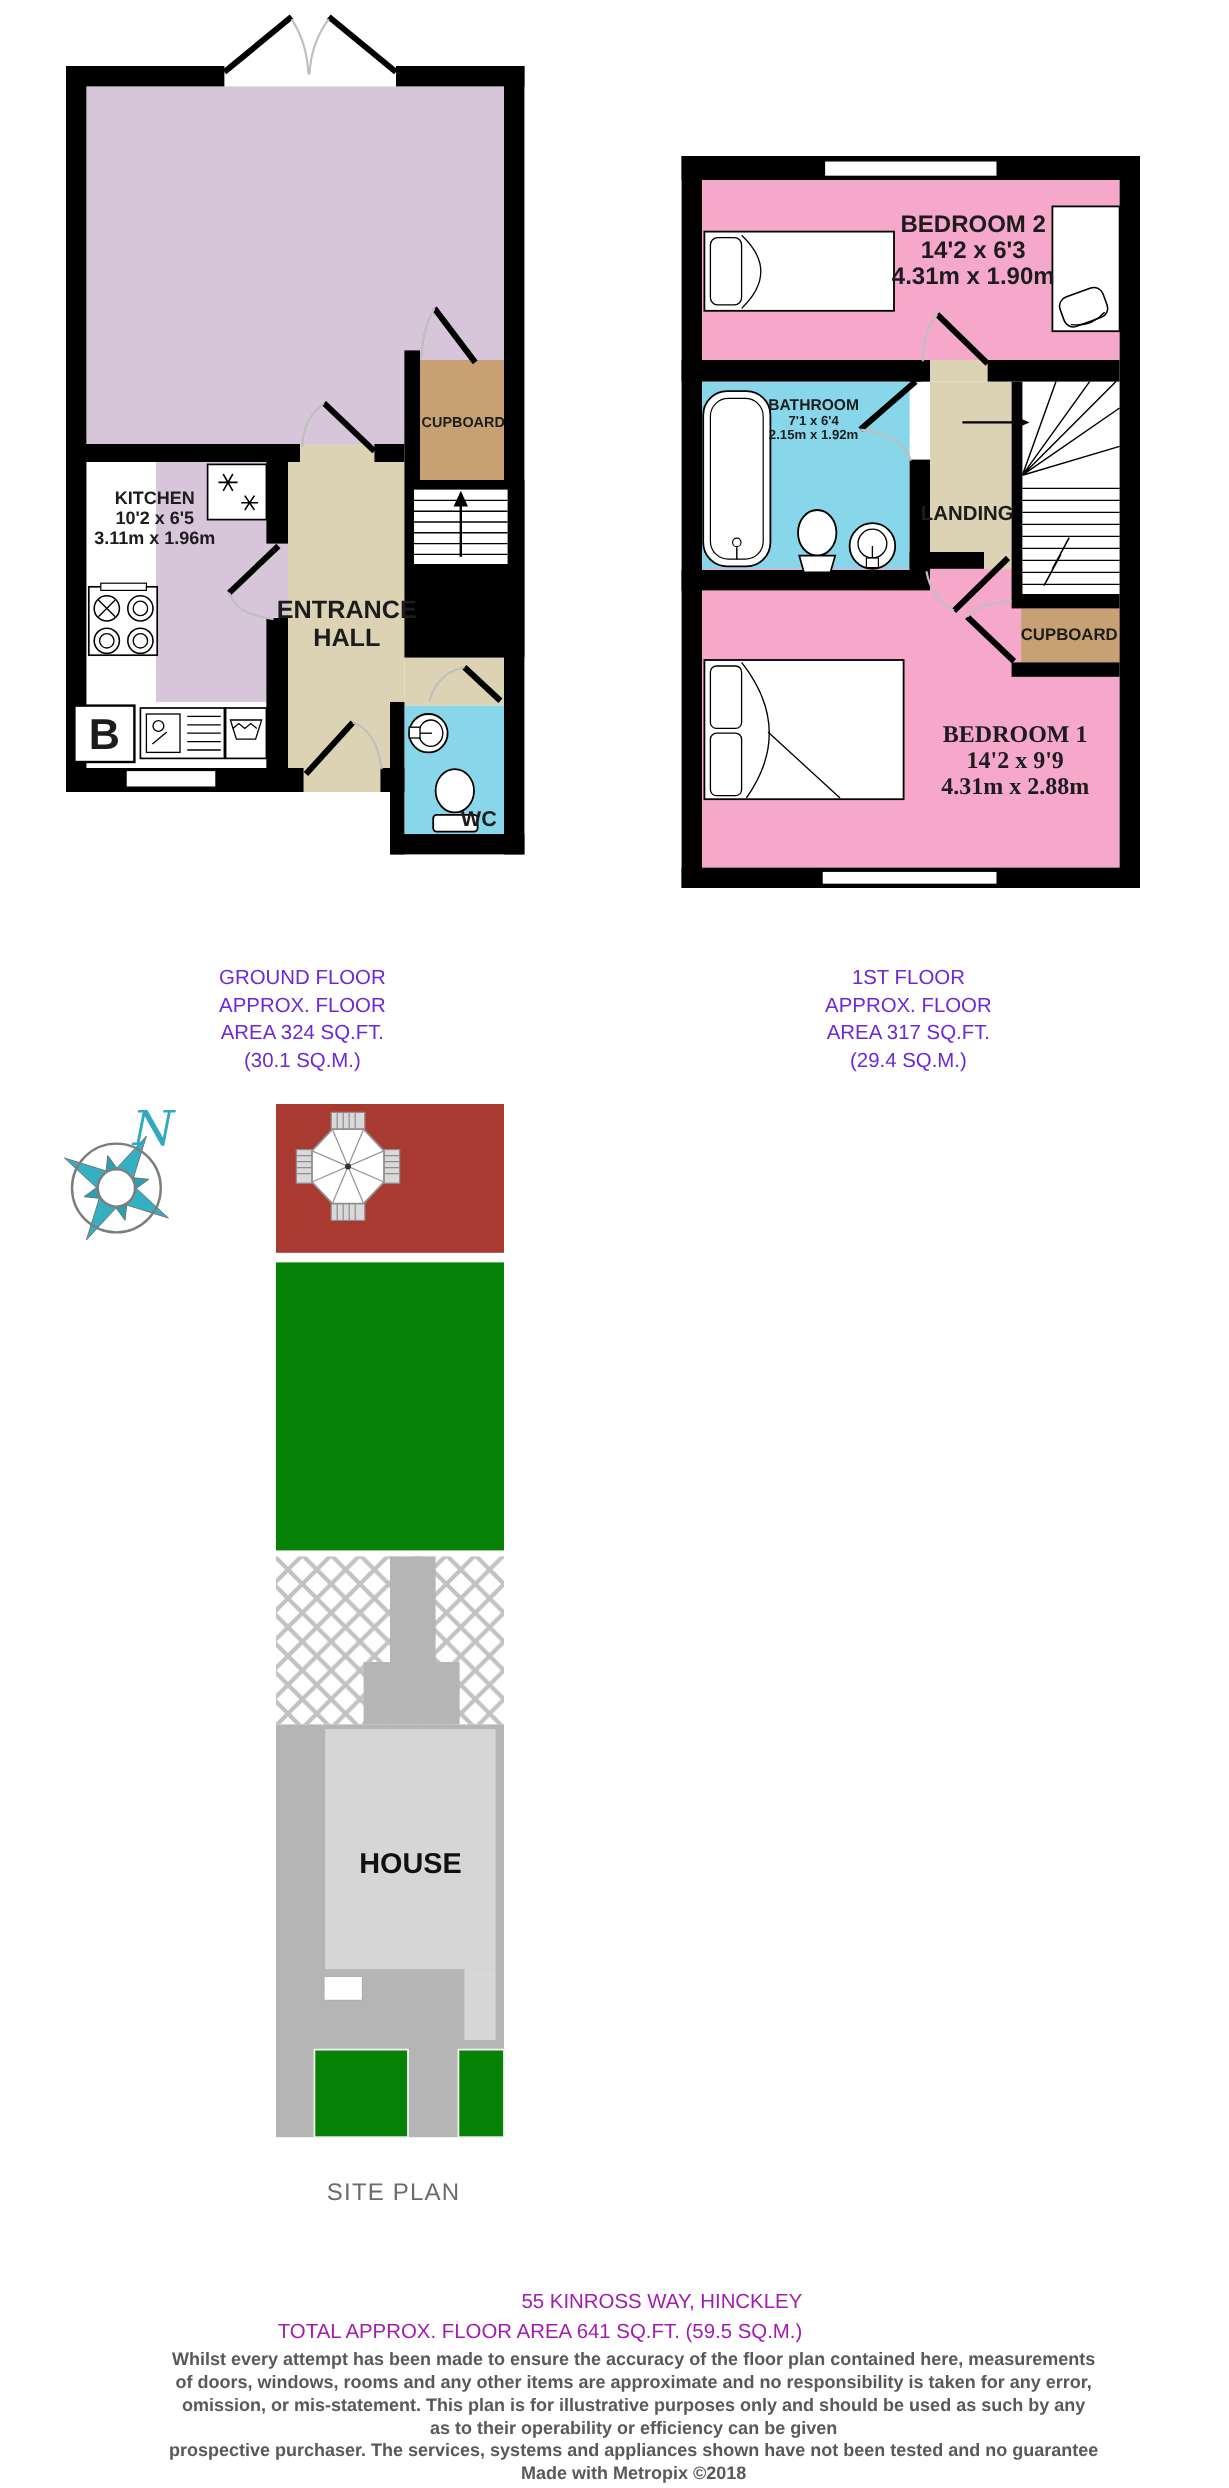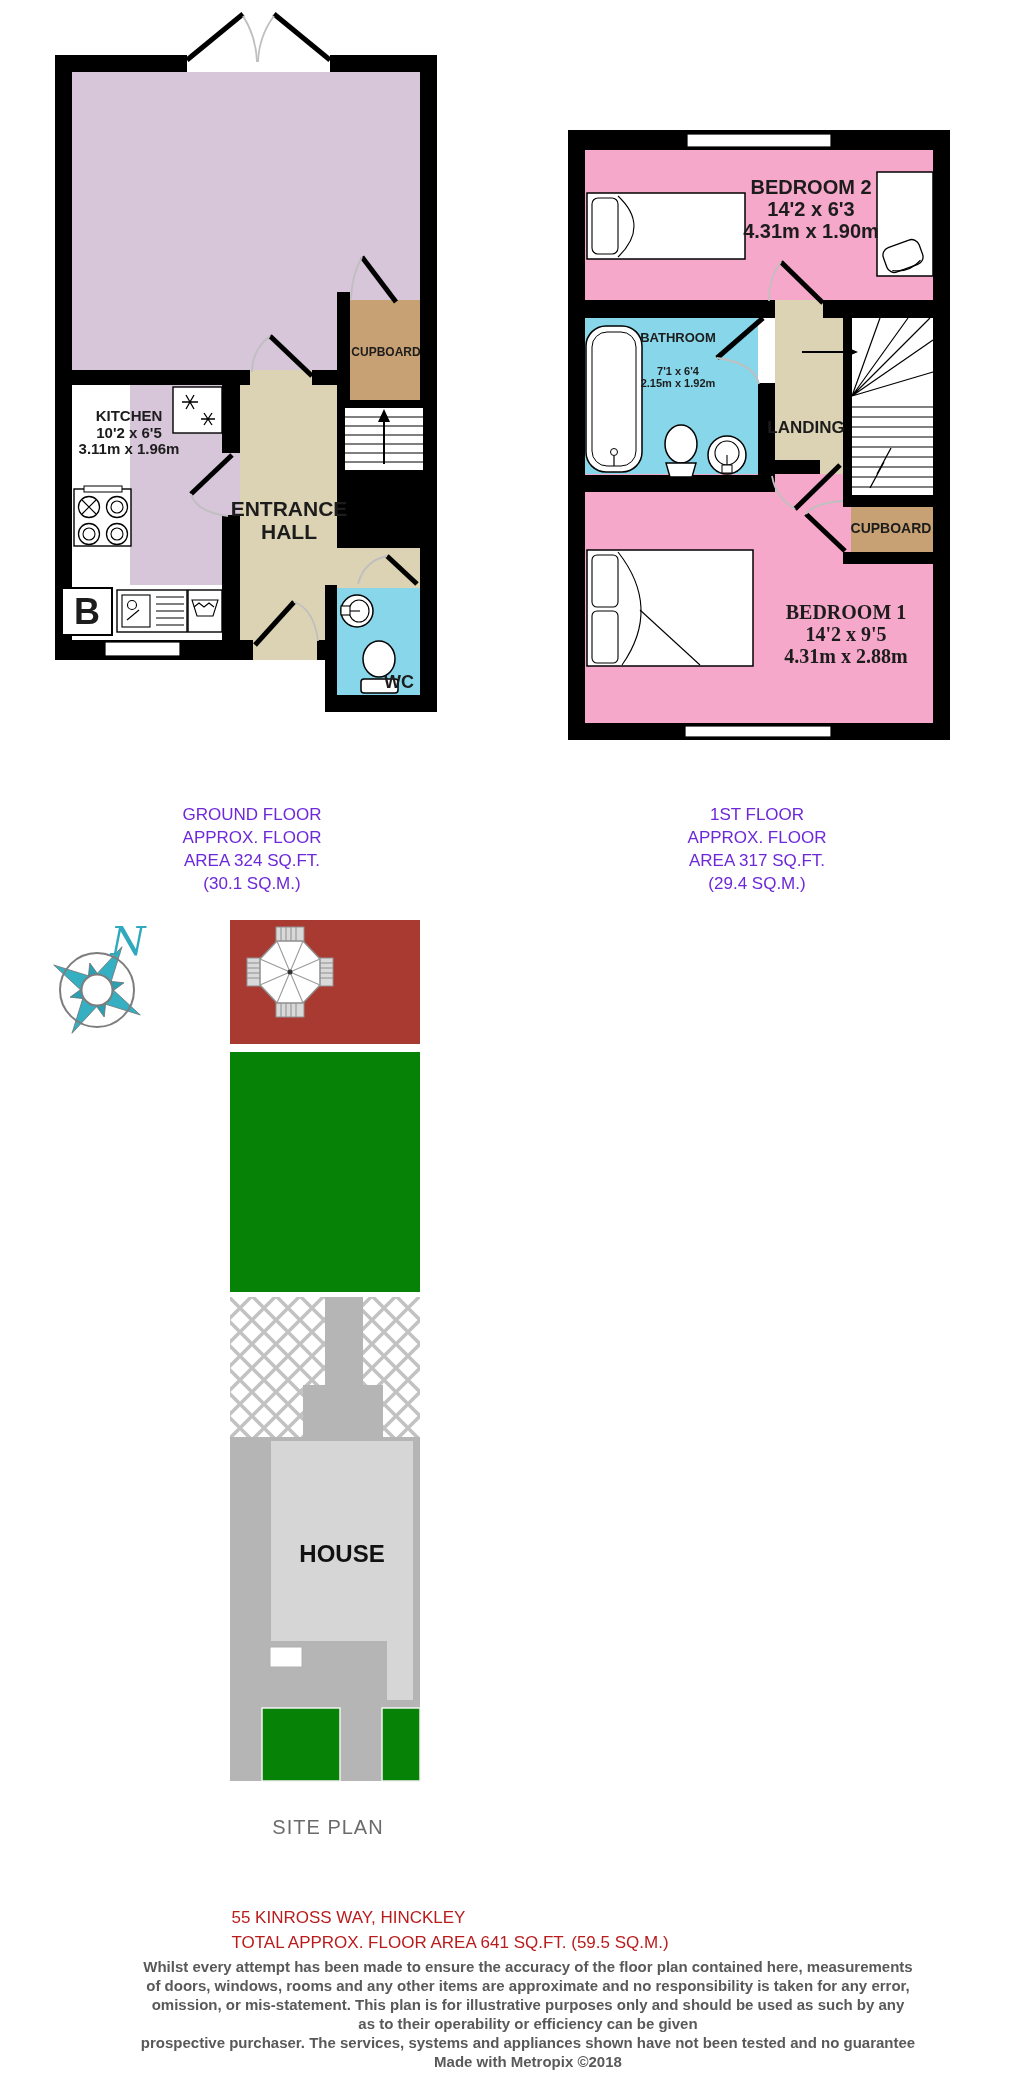--- a/index.html
+++ b/index.html
@@ -10,21 +10,21 @@
               color:#1c1c1c;white-space:nowrap;line-height:1.1;}
   .caption{position:absolute;transform:translateX(-50%);text-align:center;color:#6d28d9;
            font-size:17px;line-height:23px;white-space:nowrap;}
   .site-caption{position:absolute;transform:translateX(-50%);color:#6b6b6b;font-size:20px;
                 letter-spacing:1px;white-space:nowrap;}
   .house-label{position:absolute;transform:translateX(-50%);font-weight:bold;color:#111;
                font-size:24px;white-space:nowrap;}
   .compass-n{position:absolute;transform:translateX(-50%);color:#2fa9bd;
              font-family:"DejaVu Serif","Liberation Serif",serif;font-style:italic;
              font-size:40px;white-space:nowrap;}
-  .footer-head{position:absolute;transform:translateX(-50%);text-align:left;color:#b91c1c;
+  .footer-head{position:absolute;transform:translateX(-50%);text-align:right;color:#a21caf;
                font-size:17px;line-height:25px;white-space:nowrap;}
   .disclaimer{position:absolute;transform:translateX(-50%);text-align:center;color:#595959;
               font-size:15px;line-height:19px;white-space:nowrap;}
 </style>
 </head>
 <body>
 
 <div class="page">
 
 <svg class="plan" width="1024" height="2073" viewBox="0 0 1024 2073">
@@ -302,31 +302,31 @@
 <div class="room-label" style="left:87px;top:592px;font-size:36px;line-height:40px;">B</div>
 
 <div class="room-label" style="left:811px;top:176px;font-size:20px;">
   <div>BEDROOM 2</div>
   <div>14'2 x 6'3</div>
   <div>4.31m x 1.90m</div>
 </div>
 
 <div class="room-label" style="left:678px;top:331px;font-size:13px;">
   <div>BATHROOM</div>
-  <div style="font-size:11px;margin-top:20px;">7'1 x 6'4</div>
+  <div style="font-size:11px;">7'1 x 6'4</div>
   <div style="font-size:11px;">2.15m x 1.92m</div>
 </div>
 
 <div class="room-label" style="left:806px;top:419px;font-size:17px;">LANDING</div>
 
 <div class="room-label" style="left:891px;top:521px;font-size:14px;">CUPBOARD</div>
 
 <div class="room-label" style="left:846px;top:601px;font-size:20px;font-family:Liberation Serif, serif;">
   <div>BEDROOM 1</div>
-  <div>14'2 x 9'5</div>
+  <div>14'2 x 9'9</div>
   <div>4.31m x 2.88m</div>
 </div>
 
 <div class="caption" style="left:252px;top:803px;">
   <div>GROUND FLOOR</div>
   <div>APPROX. FLOOR</div>
   <div>AREA 324 SQ.FT.</div>
   <div>(30.1 SQ.M.)</div>
 </div>
 

